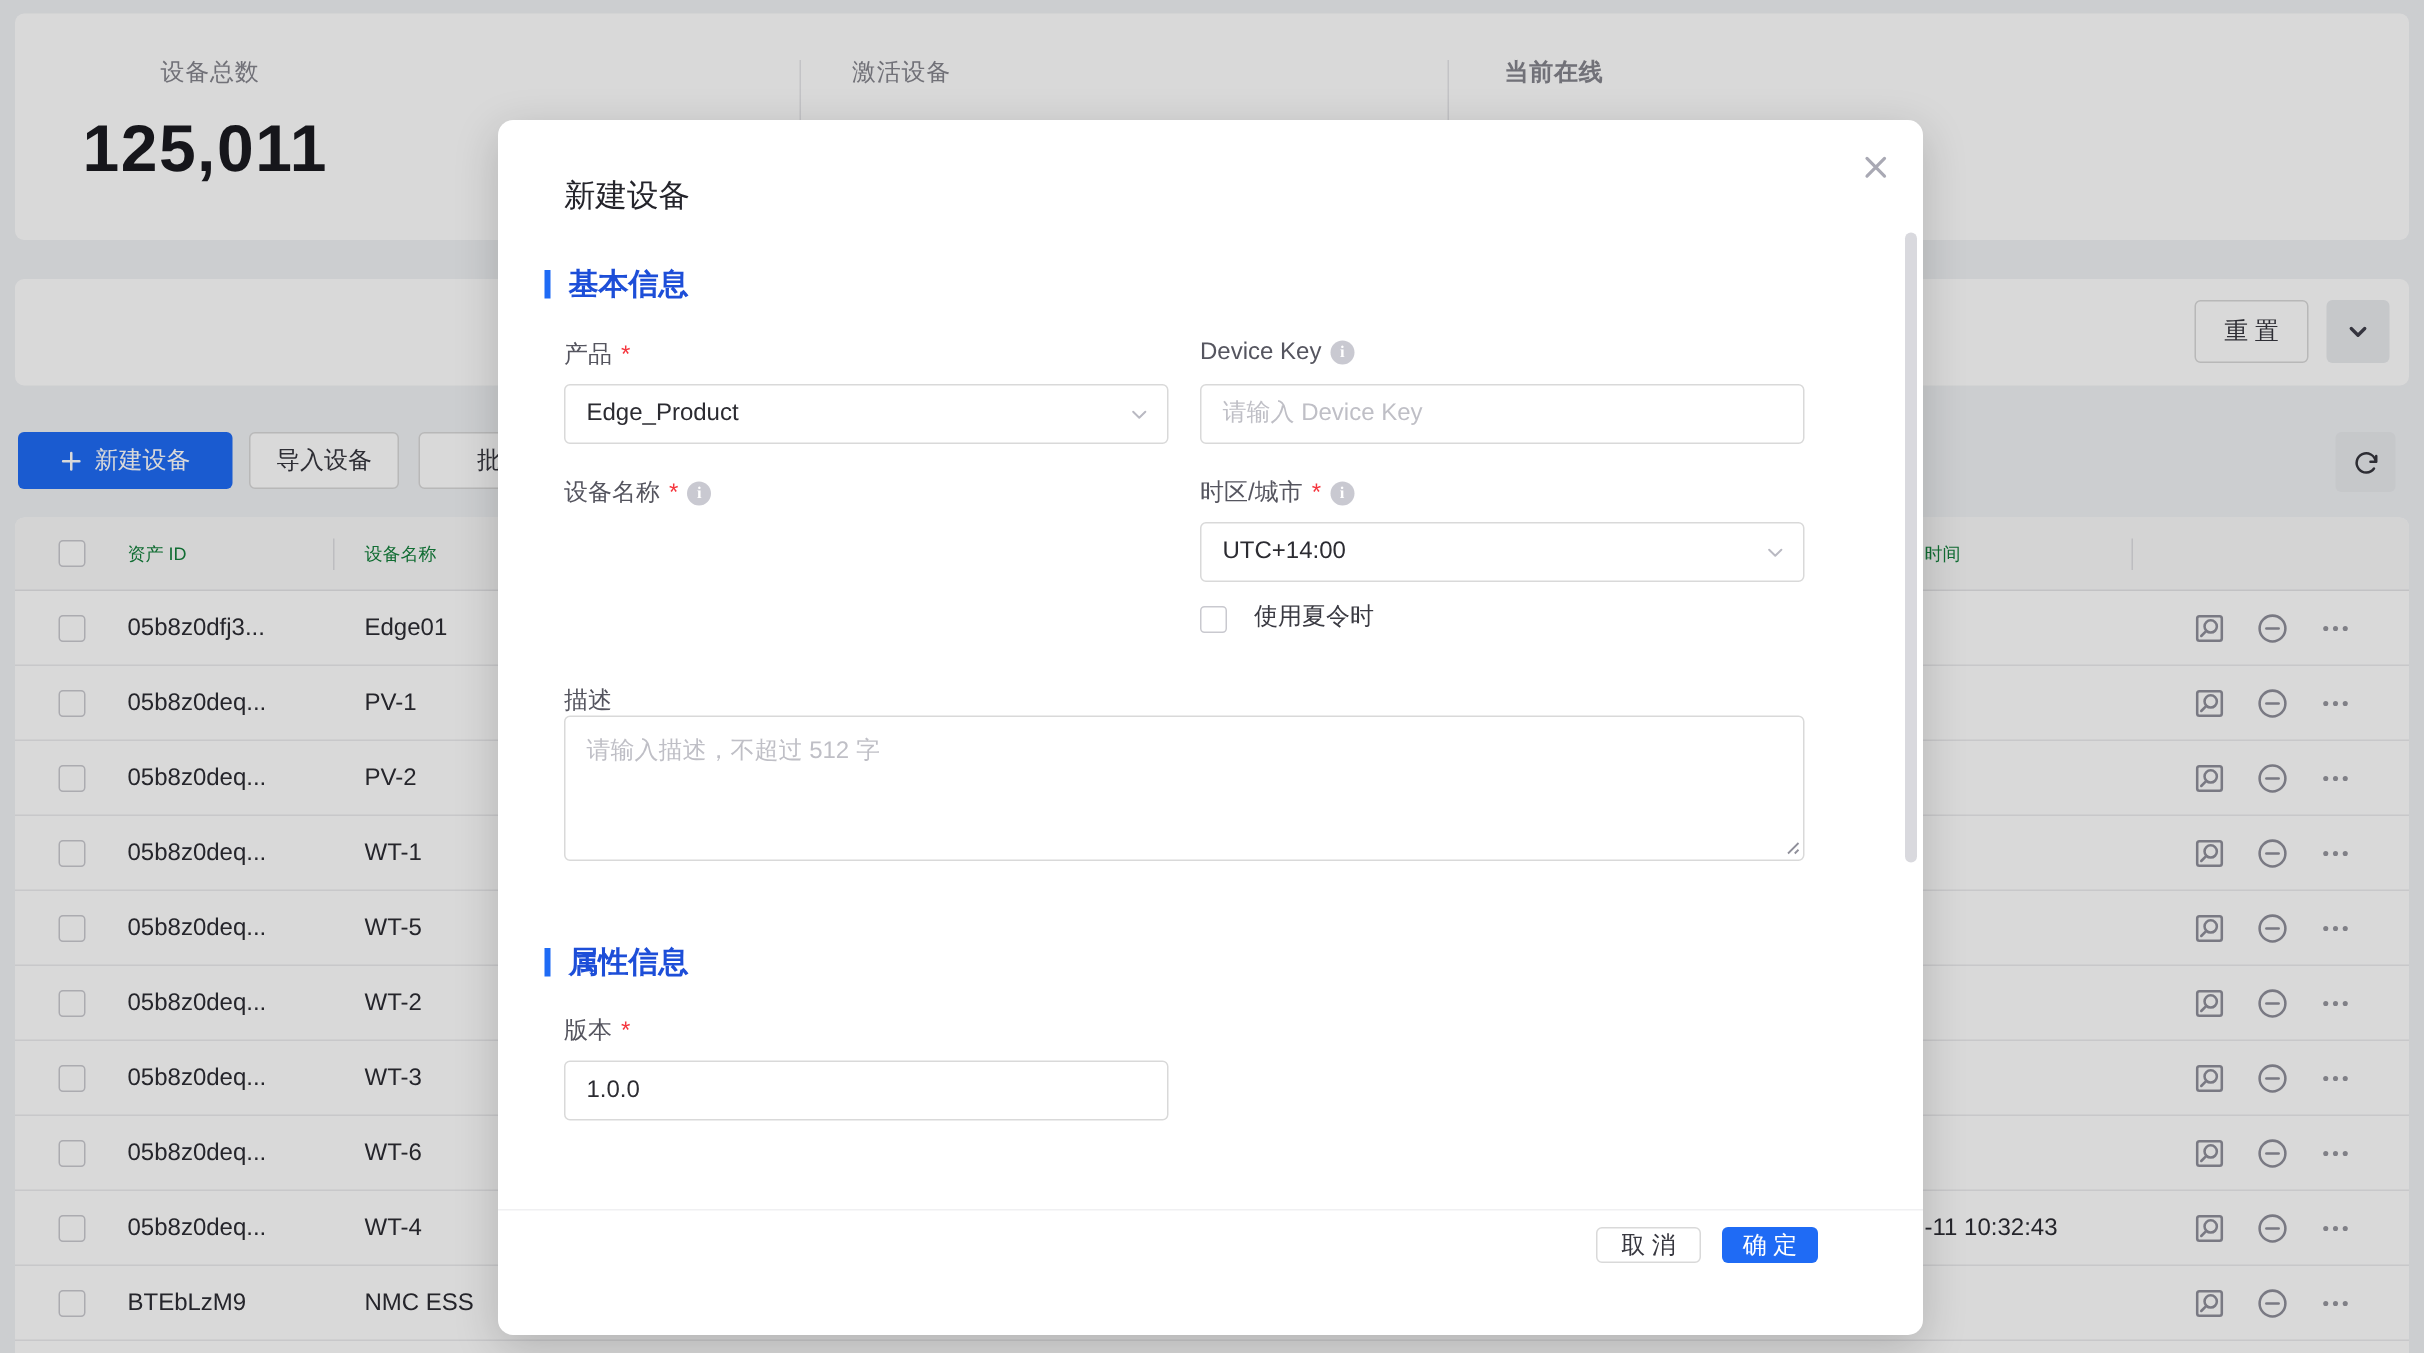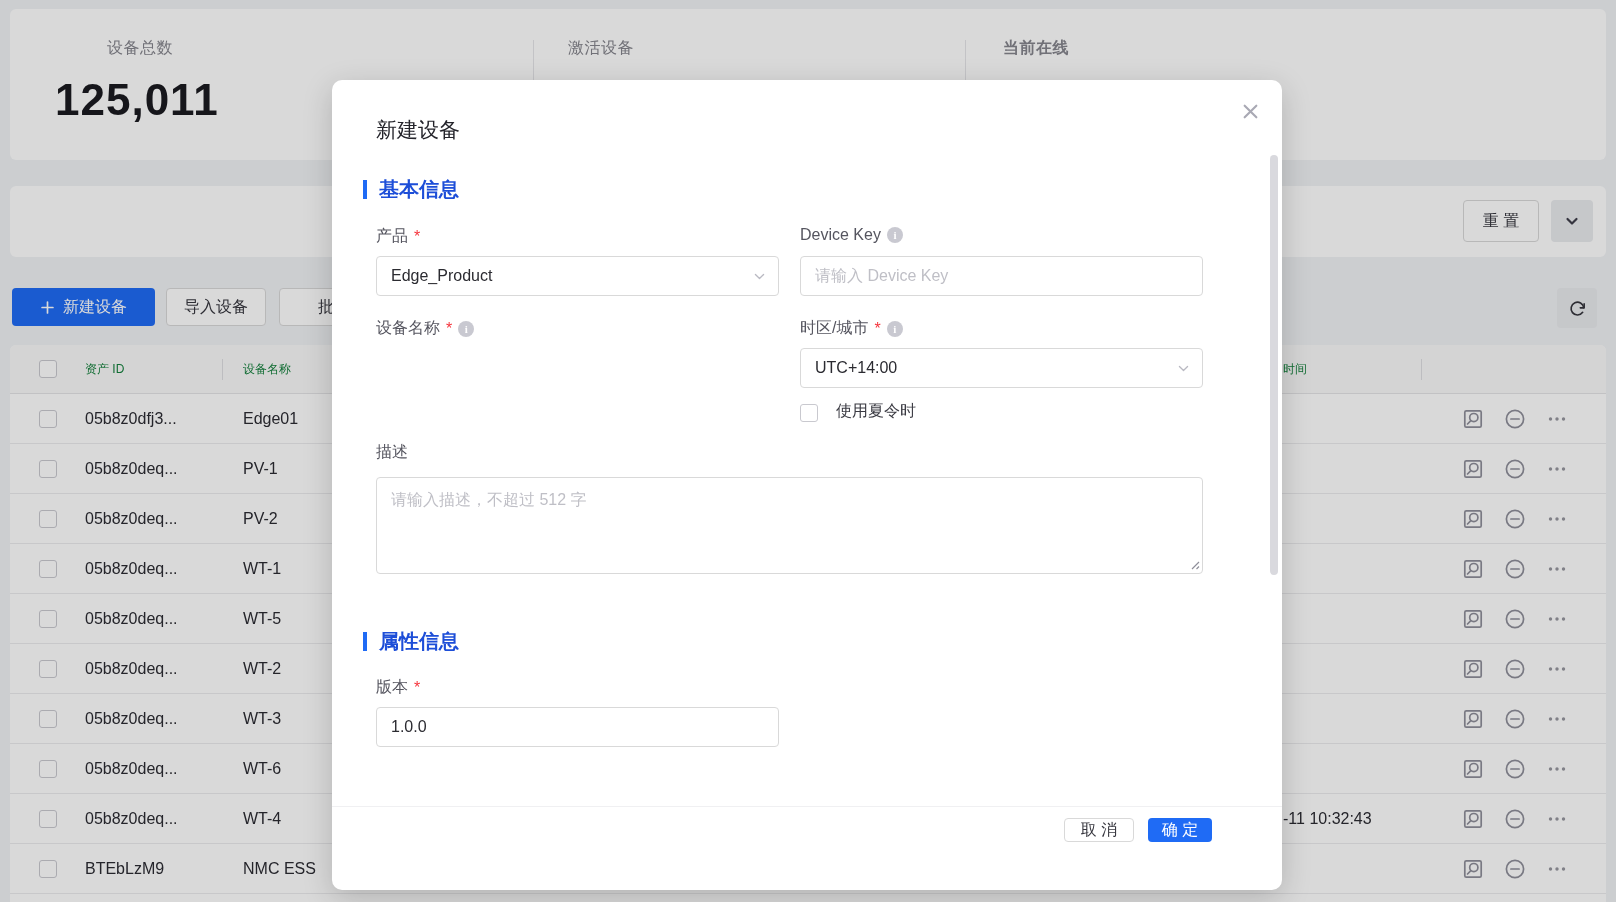--- a/index.html
+++ b/index.html
@@ -66,21 +66,21 @@
   .f-input::placeholder, .f-area::placeholder { color:#bfbfc6; opacity:1; }
   .col-l { left:44px; } .col-r { left:468px; }
   .lab-r1 { top:146px; } .in-r1 { top:176px; }
   .lab-r2 { top:238px; }
   .sel-wrap { position:absolute; width:403px; height:40px; }
   .sel-wrap .f-input { position:absolute; left:0; top:0; width:100%; padding-right:36px; }
   .sel-caret { position:absolute; right:13px; top:14px; pointer-events:none; }
   .in-globe { position:absolute; right:11px; top:9px; }
   .dst-row { position:absolute; left:468px; top:321px; display:flex; align-items:flex-end; gap:18px; }
   .dst-row .lbl { font-size:16px; color:#3a3a42; }
-  .lab-desc { top:362px;justify-content:center; }
+  .lab-desc { top:377px;justify-content:center; }
   .f-area { position:absolute; left:44px; top:397px; width:827px; height:97px; border:1px solid #d9d9d9; border-radius:4px; resize:none; font-size:16px; font-family:inherit; padding:12px 14px; color:#2b2b31; }
   .resize-grip { position:absolute; left:856px; top:478px; pointer-events:none; }
   .lab-ver { top:597px; } .in-ver { top:627px; }
   .m-footer-line { position:absolute; left:0; right:0; top:726px; height:1px; background:#f0f0f2; }
   .m-btn { position:absolute; top:738px; height:24px; border-radius:4px; font-size:16px; font-family:inherit; cursor:pointer; }
   .m-cancel { left:732px; width:70px; background:#fff; border:1px solid #d9d9d9; color:#37373f; }
   .m-ok { left:816px; width:64px; background:#1f6bf5; border:none; color:#fff; }
   .m-scroll { position:absolute; left:938px; top:75px; width:8px; height:420px; background:#d9d9de; border-radius:4px; }
   svg { display:block; }
 </style>

